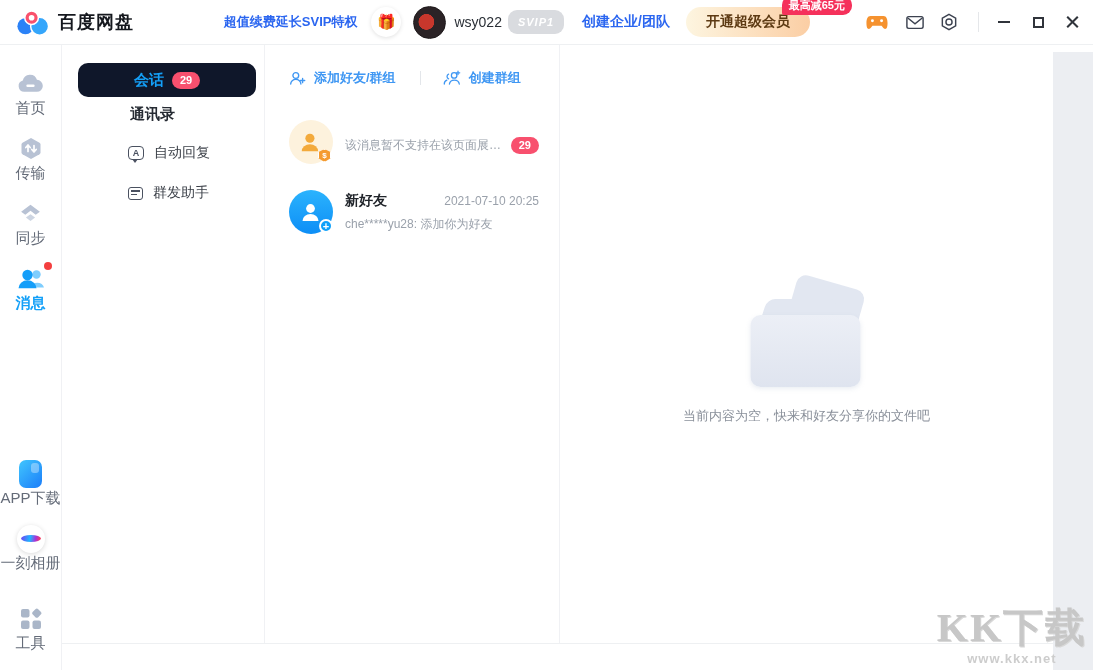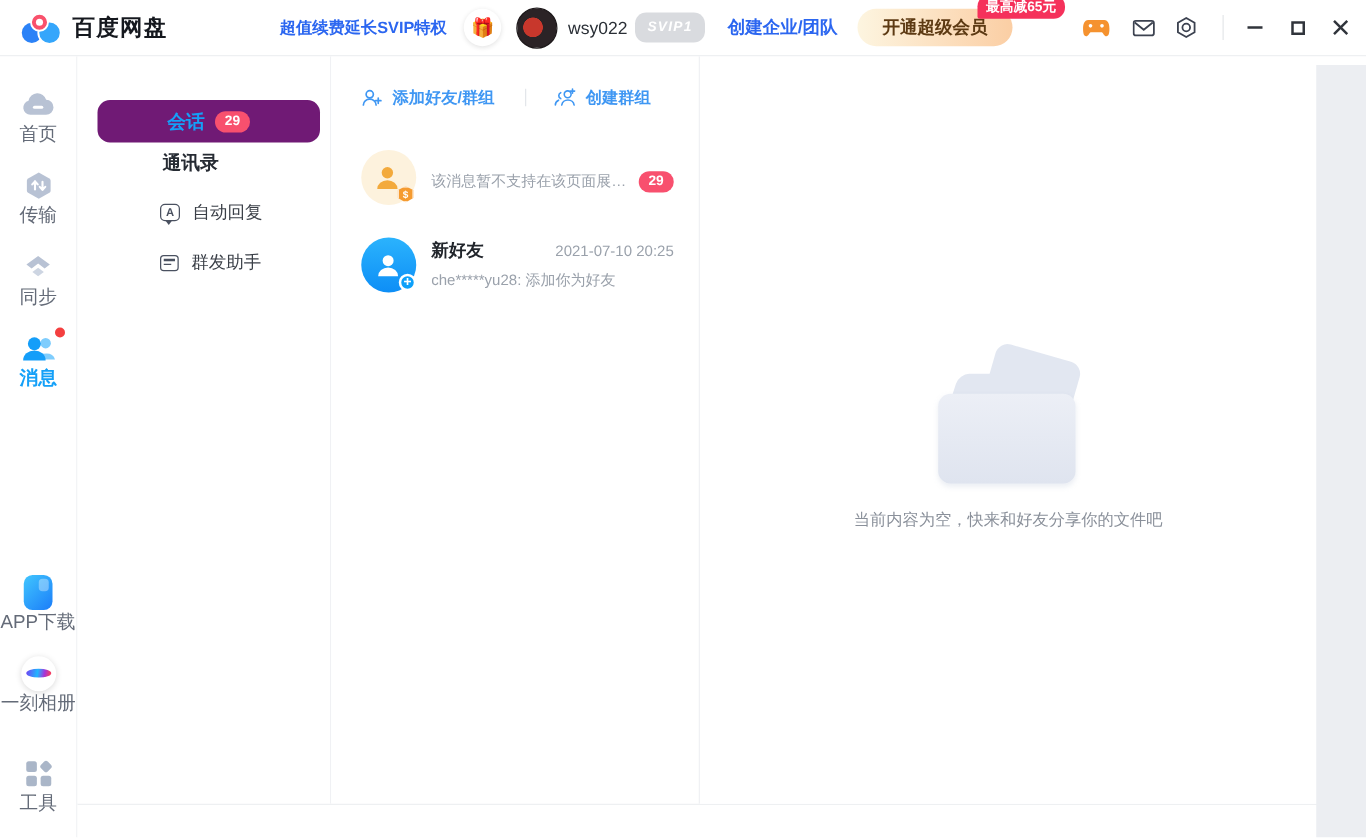--- a/index.html
+++ b/index.html
@@ -46,21 +46,21 @@
   .rail-item.active .rail-label { color:#14a0f8; font-weight:bold; }
   .red-dot { position:absolute; top:-3px; right:-7px; width:8px; height:8px; border-radius:50%; background:#f43f3f; }
   .rail-spacer { margin-top:auto; }
   .phone-icon { width:23px; height:28px; border-radius:7px; background:linear-gradient(135deg,#41c6fe,#1b7df9); position:relative; }
   .phone-icon::after { content:""; position:absolute; top:3px; right:3px; width:8px; height:10px; border-radius:3px; background:rgba(255,255,255,.35); }
   .album-icon { width:28px; height:28px; border-radius:50%; background:#fff; box-shadow:0 1px 5px rgba(0,0,0,.15); display:flex; align-items:center; justify-content:center; }
   .album-lens { width:20px; height:7px; border-radius:50%; background:linear-gradient(100deg,#6a4cf5 5%,#1fb6ff 45%,#a633d9 72%,#f53d5f 95%); }
 
   
   .subnav { width:203px; flex:0 0 203px; border-right:1px solid #f0f1f4; background:#fff; display:flex; flex-direction:column; }
-  .session-pill { margin:35px 0 0 16px; width:178px; height:34px; border-radius:10px; background:#701a75; display:flex; align-items:center; justify-content:center; gap:8px; cursor:pointer; }
+  .session-pill { margin:18px 0 0 16px; width:178px; height:34px; border-radius:10px; background:#0f172a; display:flex; align-items:center; justify-content:center; gap:8px; cursor:pointer; }
   .session-label { color:#14a0f8; font-size:15px; font-weight:bold; }
   .count-badge { background:#f8506e; color:#fff; font-size:11px; font-weight:bold; padding:2px 8px; border-radius:9px; line-height:13px; }
   .subnav-row { font-size:15px; color:#262b33; font-weight:bold; cursor:pointer; line-height:20px; }
   .contacts-row { margin:7px 0 0 68px; height:19px; }
   .console-row { margin:21px 0 0 42px; height:20px; display:flex; align-items:center; gap:11px; }
   .tri-down { width:0; height:0; border-left:5px solid transparent; border-right:5px solid transparent; border-top:6px solid #50607c; }
   .sub-child { margin:20px 0 0 66px; height:20px; display:flex; align-items:center; gap:10px; font-size:14px; color:#3a3f47; cursor:pointer; }
   .bubble-ic { width:16px; height:14px; border:1.5px solid #4a5160; border-radius:4px; font-size:9px; font-weight:bold; color:#4a5160; display:flex; align-items:center; justify-content:center; position:relative; }
   .bubble-ic::after { content:""; position:absolute; bottom:-4px; left:3px; border-left:3px solid transparent; border-right:3px solid transparent; border-top:4px solid #4a5160; }
   .stack-ic { width:15px; height:13px; border:1.5px solid #4a5160; border-radius:3px; position:relative; }
@@ -342,14 +342,18 @@
           </div>
         </section>
       </div>
 
       <div class="footer"></div>
     </div>
   </div>
 
   <div class="side-strip"></div>
 
+  <div class="watermark">
+    <div class="wm-title">KK下载</div>
+    <div class="wm-url">www.kkx.net</div>
+  </div>
 
 </div>
 
 </body></html>

